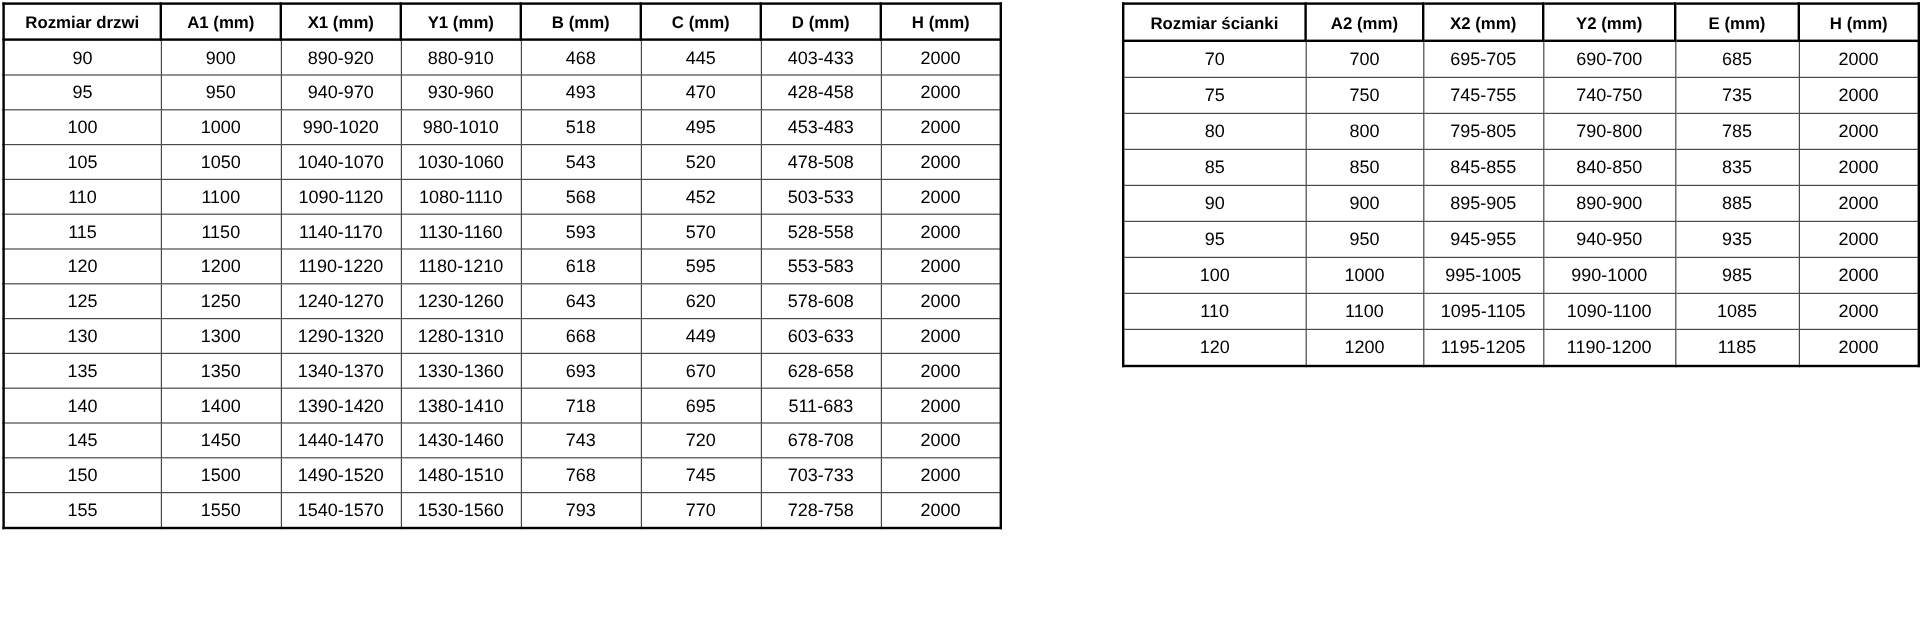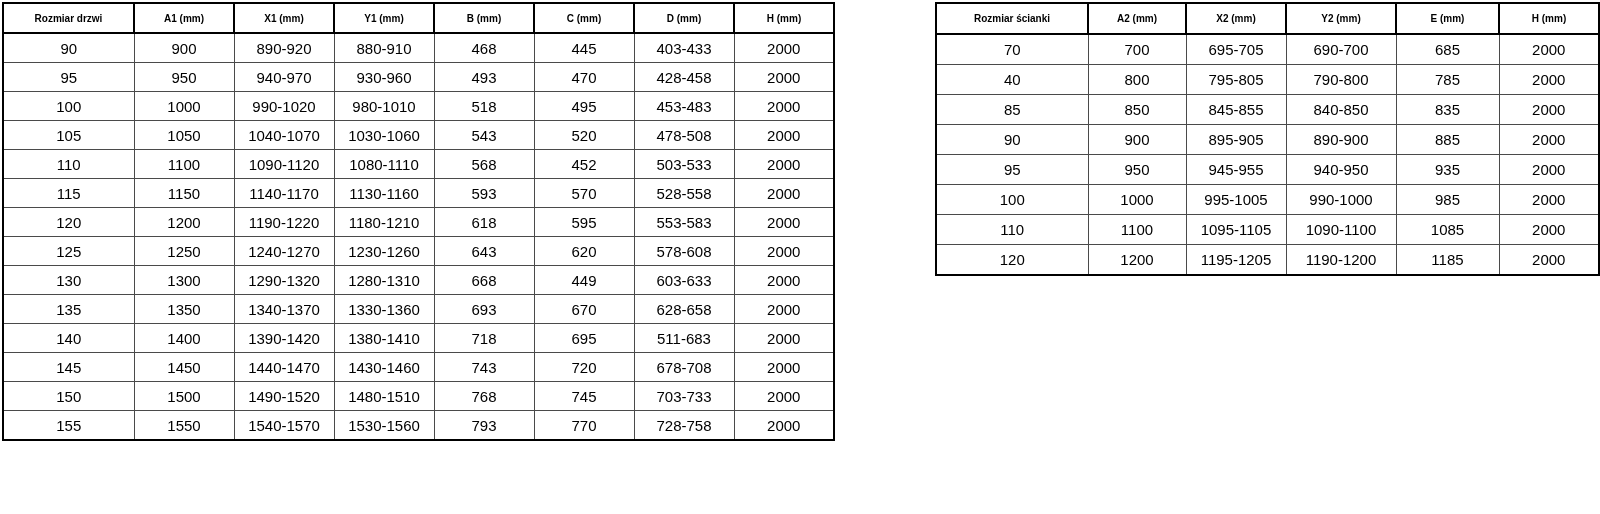--- a/index.html
+++ b/index.html
@@ -20,21 +20,21 @@
     position: absolute;
     top: 2px;
     border-collapse: collapse;
     table-layout: fixed;
     background: #ffffff;
     border: 2px solid #000000;
   }
   table.spec th {
     border: 2px solid #000000;
     font-weight: bold;
-    font-size: 10px;
+    font-size: 14px;
     text-align: center;
     vertical-align: middle;
     padding: 0;
     white-space: nowrap;
   }
   table.spec td {
     border: 1px solid #4a4a4a;
     font-size: 15px;
     text-align: center;
     vertical-align: middle;
@@ -242,21 +242,29 @@
     <tbody>
         <tr>
           <td>70</td>
           <td>700</td>
           <td>695-705</td>
           <td>690-700</td>
           <td>685</td>
           <td>2000</td>
         </tr>
         <tr>
-          <td>40</td>
+          <td>75</td>
+          <td>750</td>
+          <td>745-755</td>
+          <td>740-750</td>
+          <td>735</td>
+          <td>2000</td>
+        </tr>
+        <tr>
+          <td>80</td>
           <td>800</td>
           <td>795-805</td>
           <td>790-800</td>
           <td>785</td>
           <td>2000</td>
         </tr>
         <tr>
           <td>85</td>
           <td>850</td>
           <td>845-855</td>

